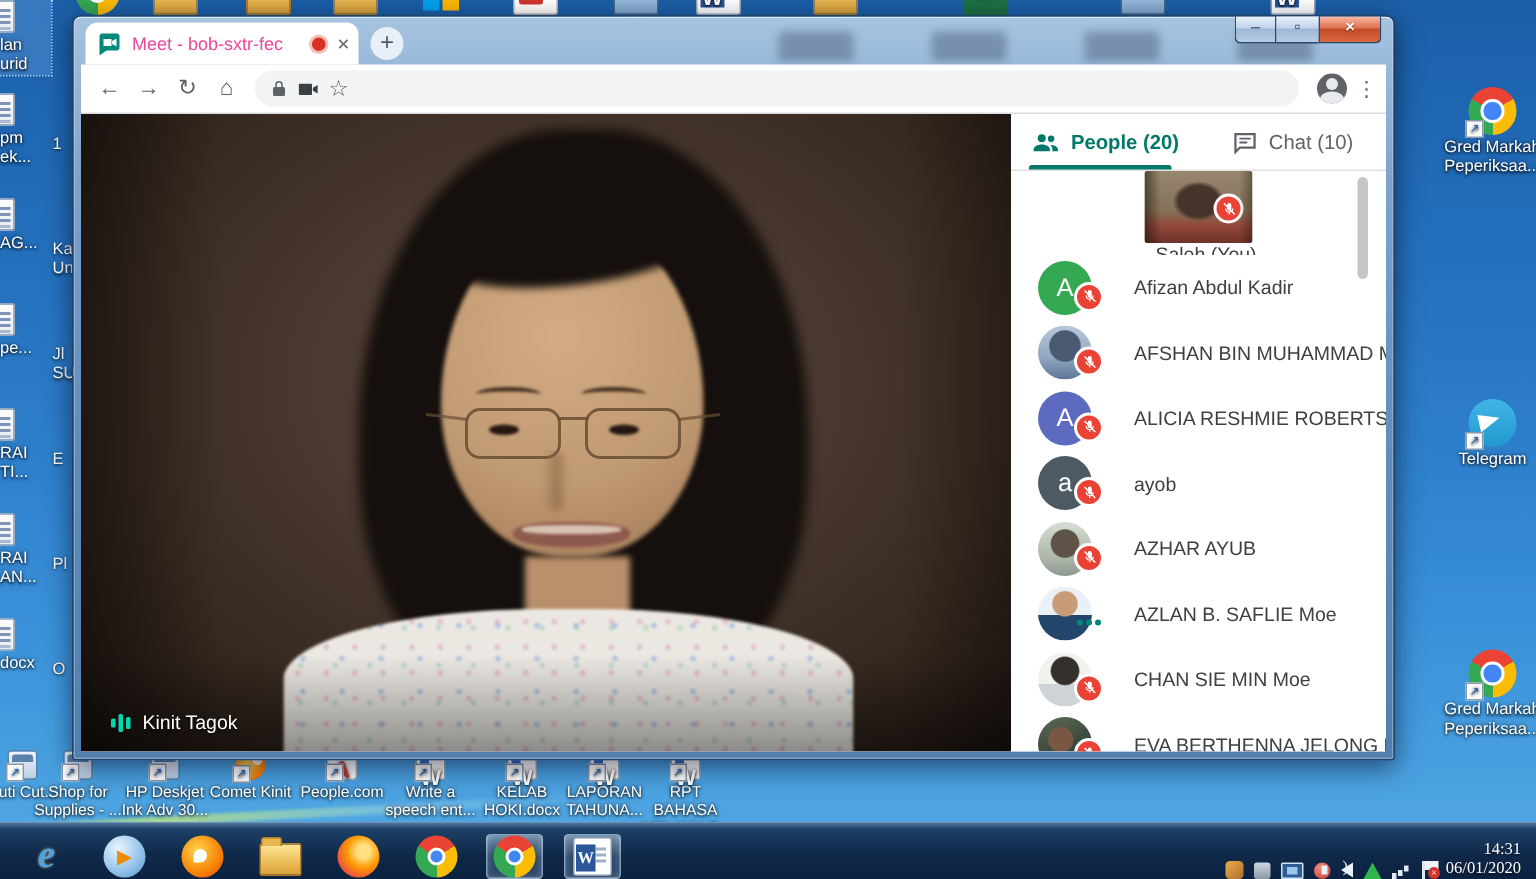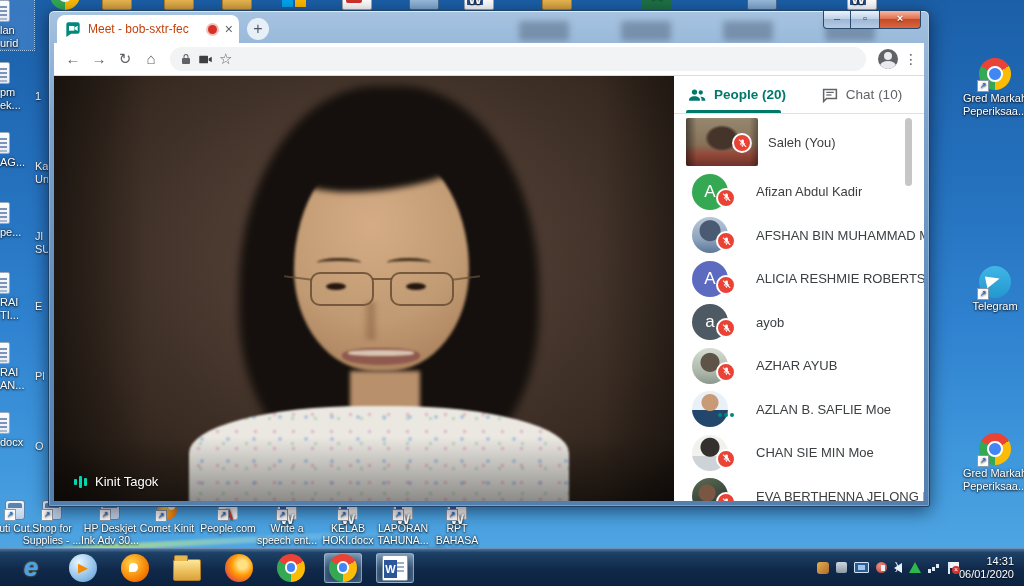--- a/index.html
+++ b/index.html
@@ -110,21 +110,21 @@
     color:#1c3least; color:#23456a; font-size:11px; text-align:center; line-height:15px; }
   .cap.min{ border-radius:0 0 0 4px; }
   .cap.max{ border-left:none; border-right:none; }
   .cap.close{ width:42px; border-radius:0 0 4px 0;
     background:linear-gradient(180deg,#f6b8a4,#e0714f 45%,#c44a28 50%,#d9683f);
     color:#fff; font-weight:bold; text-shadow:0 1px 1px rgba(0,0,0,.5);}
 
   .tabstrip{ position:absolute; left:0; top:0; right:0; height:32px; }
   .btab{ position:absolute; left:8px; top:4px; width:182px; height:28px; background:#fff;
     border-radius:8px 8px 0 0; display:flex; align-items:center; padding:0 6px 0 8px; }
-  .btab .ttl{ flex:1; font-size:12px; color:#c2410c; white-space:nowrap; overflow:hidden; margin-left:7px;}
+  .btab .ttl{ flex:1; font-size:12px; color:#ec4899; white-space:nowrap; overflow:hidden; margin-left:7px;}
   .recdot{ width:9px; height:9px; border-radius:50%; background:#d93025;
     box-shadow:0 0 0 2px rgba(217,48,37,.3); margin-right:8px; flex:none;}
   .tclose{ color:#5f6368; font-size:14px; line-height:14px; flex:none; }
   .newtab{ position:absolute; left:198px; top:7px; width:22px; height:22px; border-radius:50%;
     background:rgba(245,248,252,.85); color:#4a5868; font-size:16px; line-height:21px; text-align:center;}
 
   .btoolbar{ position:absolute; left:5px; right:5px; top:32px; height:33px; background:#fff;
     border-bottom:1px solid #dadce0; display:flex; align-items:center; padding:0 6px;}
   .navbtn{ width:26px; height:26px; text-align:center; line-height:26px; font-size:15px; color:#5f6368; flex:none;}
   .omni{ flex:1; height:24px; background:#f1f3f4; border-radius:12px; margin:0 6px;
@@ -187,42 +187,42 @@
   .panel{ flex:1; background:#fff; display:flex; flex-direction:column; position:relative; min-width:0;}
   .ptabs{ height:38px; display:flex; border-bottom:1px solid #e0e0e0; flex:none;}
   .ptab{ flex:1; display:flex; align-items:center; justify-content:center; gap:7px;
     font-size:13.5px; position:relative; }
   .ptab.active{ color:#00796b; font-weight:bold;}
   .ptab.inactive{ color:#5f6368;}
   .ptab.active::after{ content:""; position:absolute; left:12px; right:18px; bottom:0; height:3px;
     background:#00796b; border-radius:2px 2px 0 0;}
   .plist{ flex:1; overflow:hidden; }
   .prow{ display:flex; align-items:center; height:43.5px; padding-left:18px;}
-  .plist > div.prow:nth-of-type(1){ height:56px; padding-left:12px;}
+  .plist > div.prow:nth-of-type(1){ height:56px; padding-left:0;flex-direction:column;}
   .plist > div.prow:nth-of-type(1) .pname{ margin-left:10px;}
   .pav{ position:relative; width:36px; height:36px; border-radius:50%; flex:none;
     display:flex; align-items:center; justify-content:center;}
   .pav.video{ width:72px; height:48px; border-radius:2px;}
   .plet{ color:#fff; font-size:17px; }
   .pname{ margin-left:28px; font-size:13px; color:#3c4043; white-space:nowrap; overflow:hidden;}
   .pbadge{ position:absolute; left:24px; top:14px; width:20px; height:20px; border-radius:50%;
     display:flex; align-items:center; justify-content:center;}
   .pbadge.muted{ background:#ea4335; border:2px solid #fff;}
   .pav.video .pbadge{ left:46px; top:15px;}
   .pbadge .dots{ display:none; }
   .pbadge.speaking .dots{ display:flex; gap:2px;}
   .pbadge.speaking .dots i{ width:4px; height:4px; border-radius:50%; background:#00897b; display:block;}
   .pbadge svg{ display:none;}
   .pbadge.muted svg{ display:block;}
   .pscroll{ position:absolute; right:12px; top:42px; width:7px; height:68px; background:#c6c6c6; border-radius:4px;}
 
   
   .taskbar{ position:absolute; left:0; right:0; bottom:0; height:38px; z-index:10;
     background:linear-gradient(180deg,#4a7299 0%,#1d4166 10%,#10294a 55%,#0b2140 100%);
-    border-top:1px solid rgba(150,190,230,.7); display:flex; align-items:center;}
+    border-top:1px solid rgba(150,190,230,.7); display:flex; align-items:flex-end;font-family:Liberation Serif, serif;}
   .tapps{ display:flex; align-items:center; gap:14px; padding-left:12px; flex:1;}
   .tslot{ width:38px; height:30px; display:flex; align-items:center; justify-content:center; border-radius:3px;}
   .tslot.active{ background:linear-gradient(180deg,rgba(210,235,255,.45),rgba(140,180,220,.25) 50%,rgba(90,130,175,.35));
     border:1px solid rgba(200,230,255,.55); box-shadow:inset 0 0 6px rgba(255,255,255,.25);}
   .tbic{ width:28px; height:28px; position:relative; }
   .tbic.ie{ background:transparent;}
   .tbic.ie::after{ content:"e"; position:absolute; inset:0; color:#4aa3e8; font-size:26px; line-height:26px;
     font-style:italic; font-weight:bold; text-align:center; text-shadow:0 0 2px rgba(255,220,120,.8);}
   .tbic.wmp{ border-radius:50%; background:radial-gradient(circle at 35% 30%,#eaf5ff,#8fc0e8 60%,#5a94c8);}
   .tbic.wmp::after{ content:"\25B6"; position:absolute; inset:0; color:#f08a00; font-size:13px; line-height:28px; text-align:center;}

